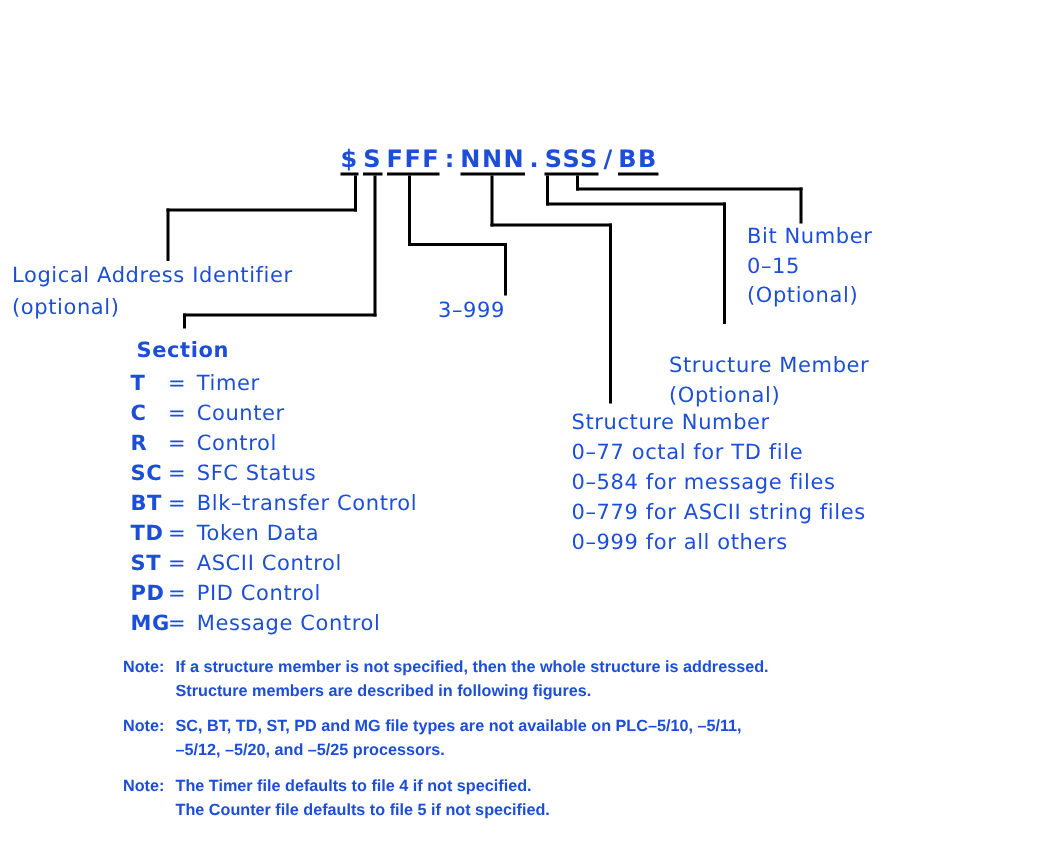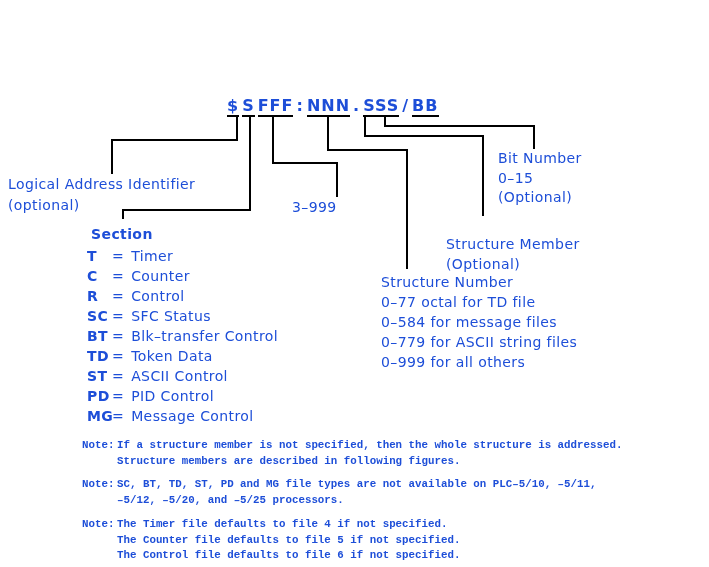--- a/index.html
+++ b/index.html
@@ -35,21 +35,21 @@
   .section-list { position:absolute; left:87px; top:246px; font-size:14px; letter-spacing:0.4px; }
   .sec-row { display:flex; height:20px; line-height:20px; white-space:nowrap; }
   .sec-row .code { font-weight:bold; width:25px; }
   .sec-row .val { margin-left:7px; }
   
   .notes {
     position:absolute; left:82px; top:438px; width:580px;
     font-family:"Liberation Sans", sans-serif;
     font-size:10.8px; font-weight:bold; line-height:15.7px;
   }
-  .note { display:flex; margin-bottom:8px;font-family:Liberation Mono, monospace; }
+  .note { display:flex; margin-bottom:8px; }
   .note .note-label { width:35px; flex:0 0 35px; }
   .note .note-lines { }
   .note .note-lines div { white-space:nowrap; }
 </style>
 </head>
 <body>
 
 <div class="canvas">
 
   <div class="title">
@@ -171,18 +171,17 @@
       <div class="note-lines">
         <div>SC, BT, TD, ST, PD and MG file types are not available on PLC–5/10, –5/11,</div>
         <div>–5/12, –5/20, and –5/25 processors.</div>
       </div>
     </div>
     <div class="note">
       <div class="note-label">Note:</div>
       <div class="note-lines">
         <div>The Timer file defaults to file 4 if not specified.</div>
         <div>The Counter file defaults to file 5 if not specified.</div>
-        <div>The Control file defaults to file 6 if not specified.</div>
       </div>
     </div>
   </div>
 
 </div>
 
 </body></html>

